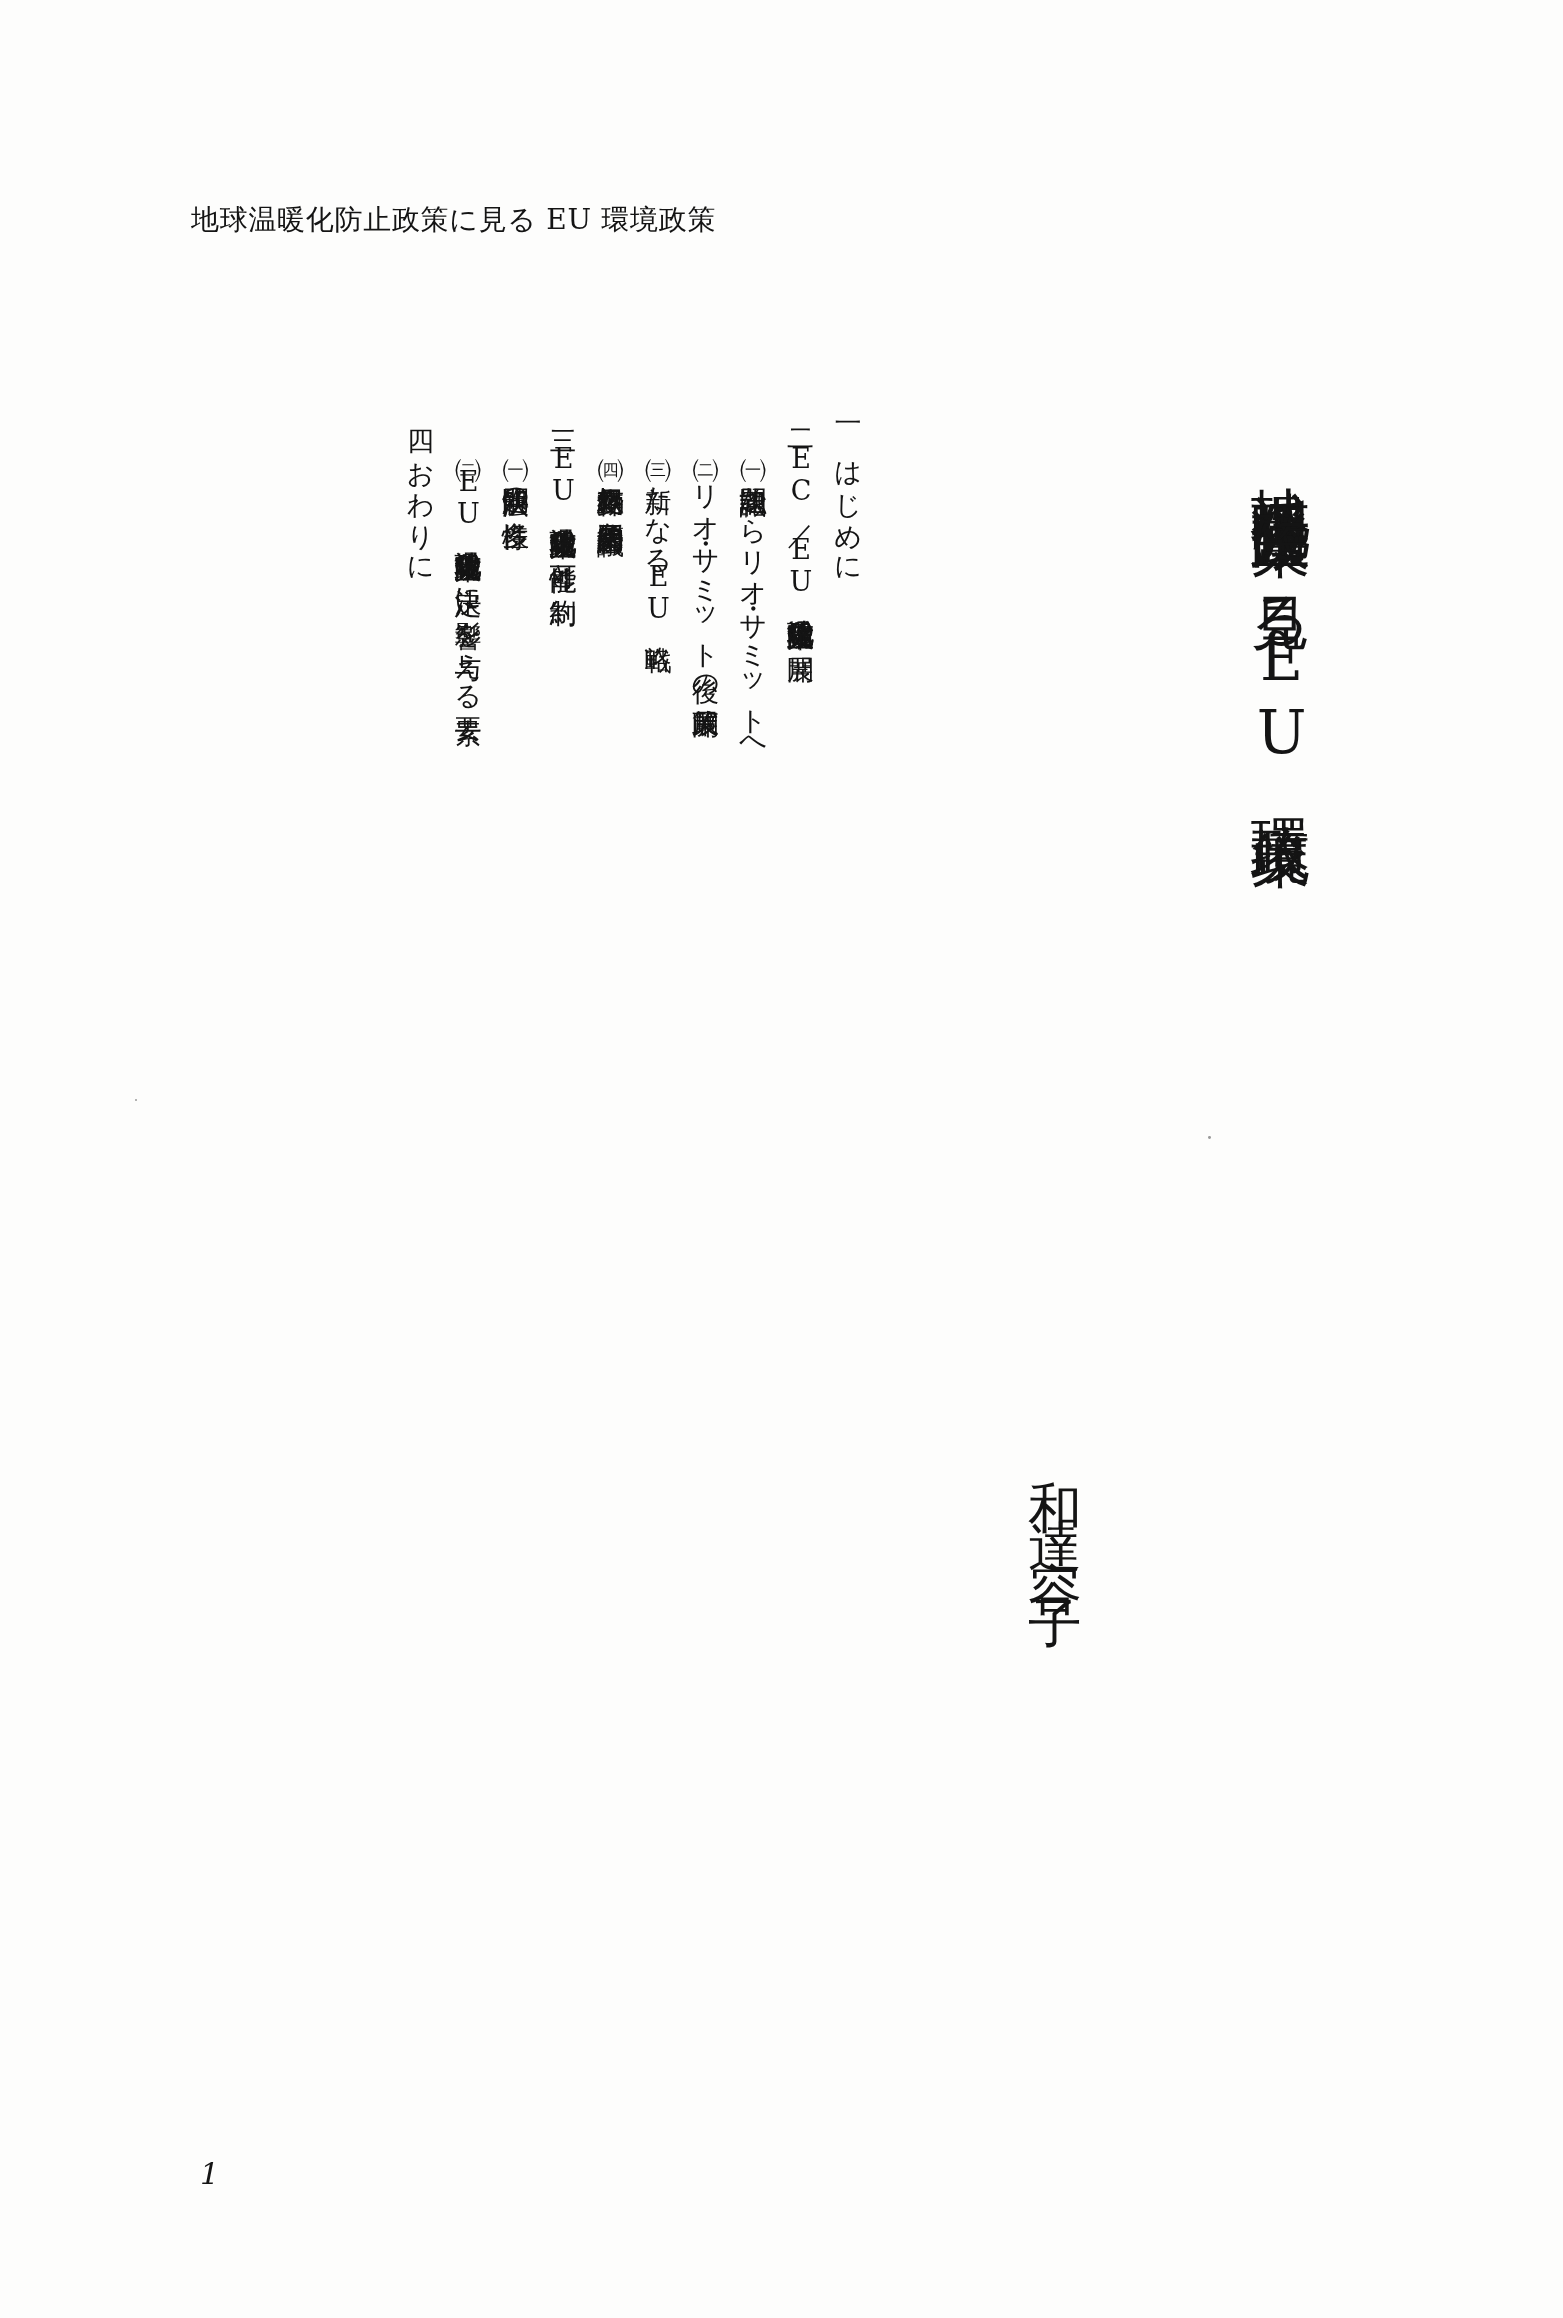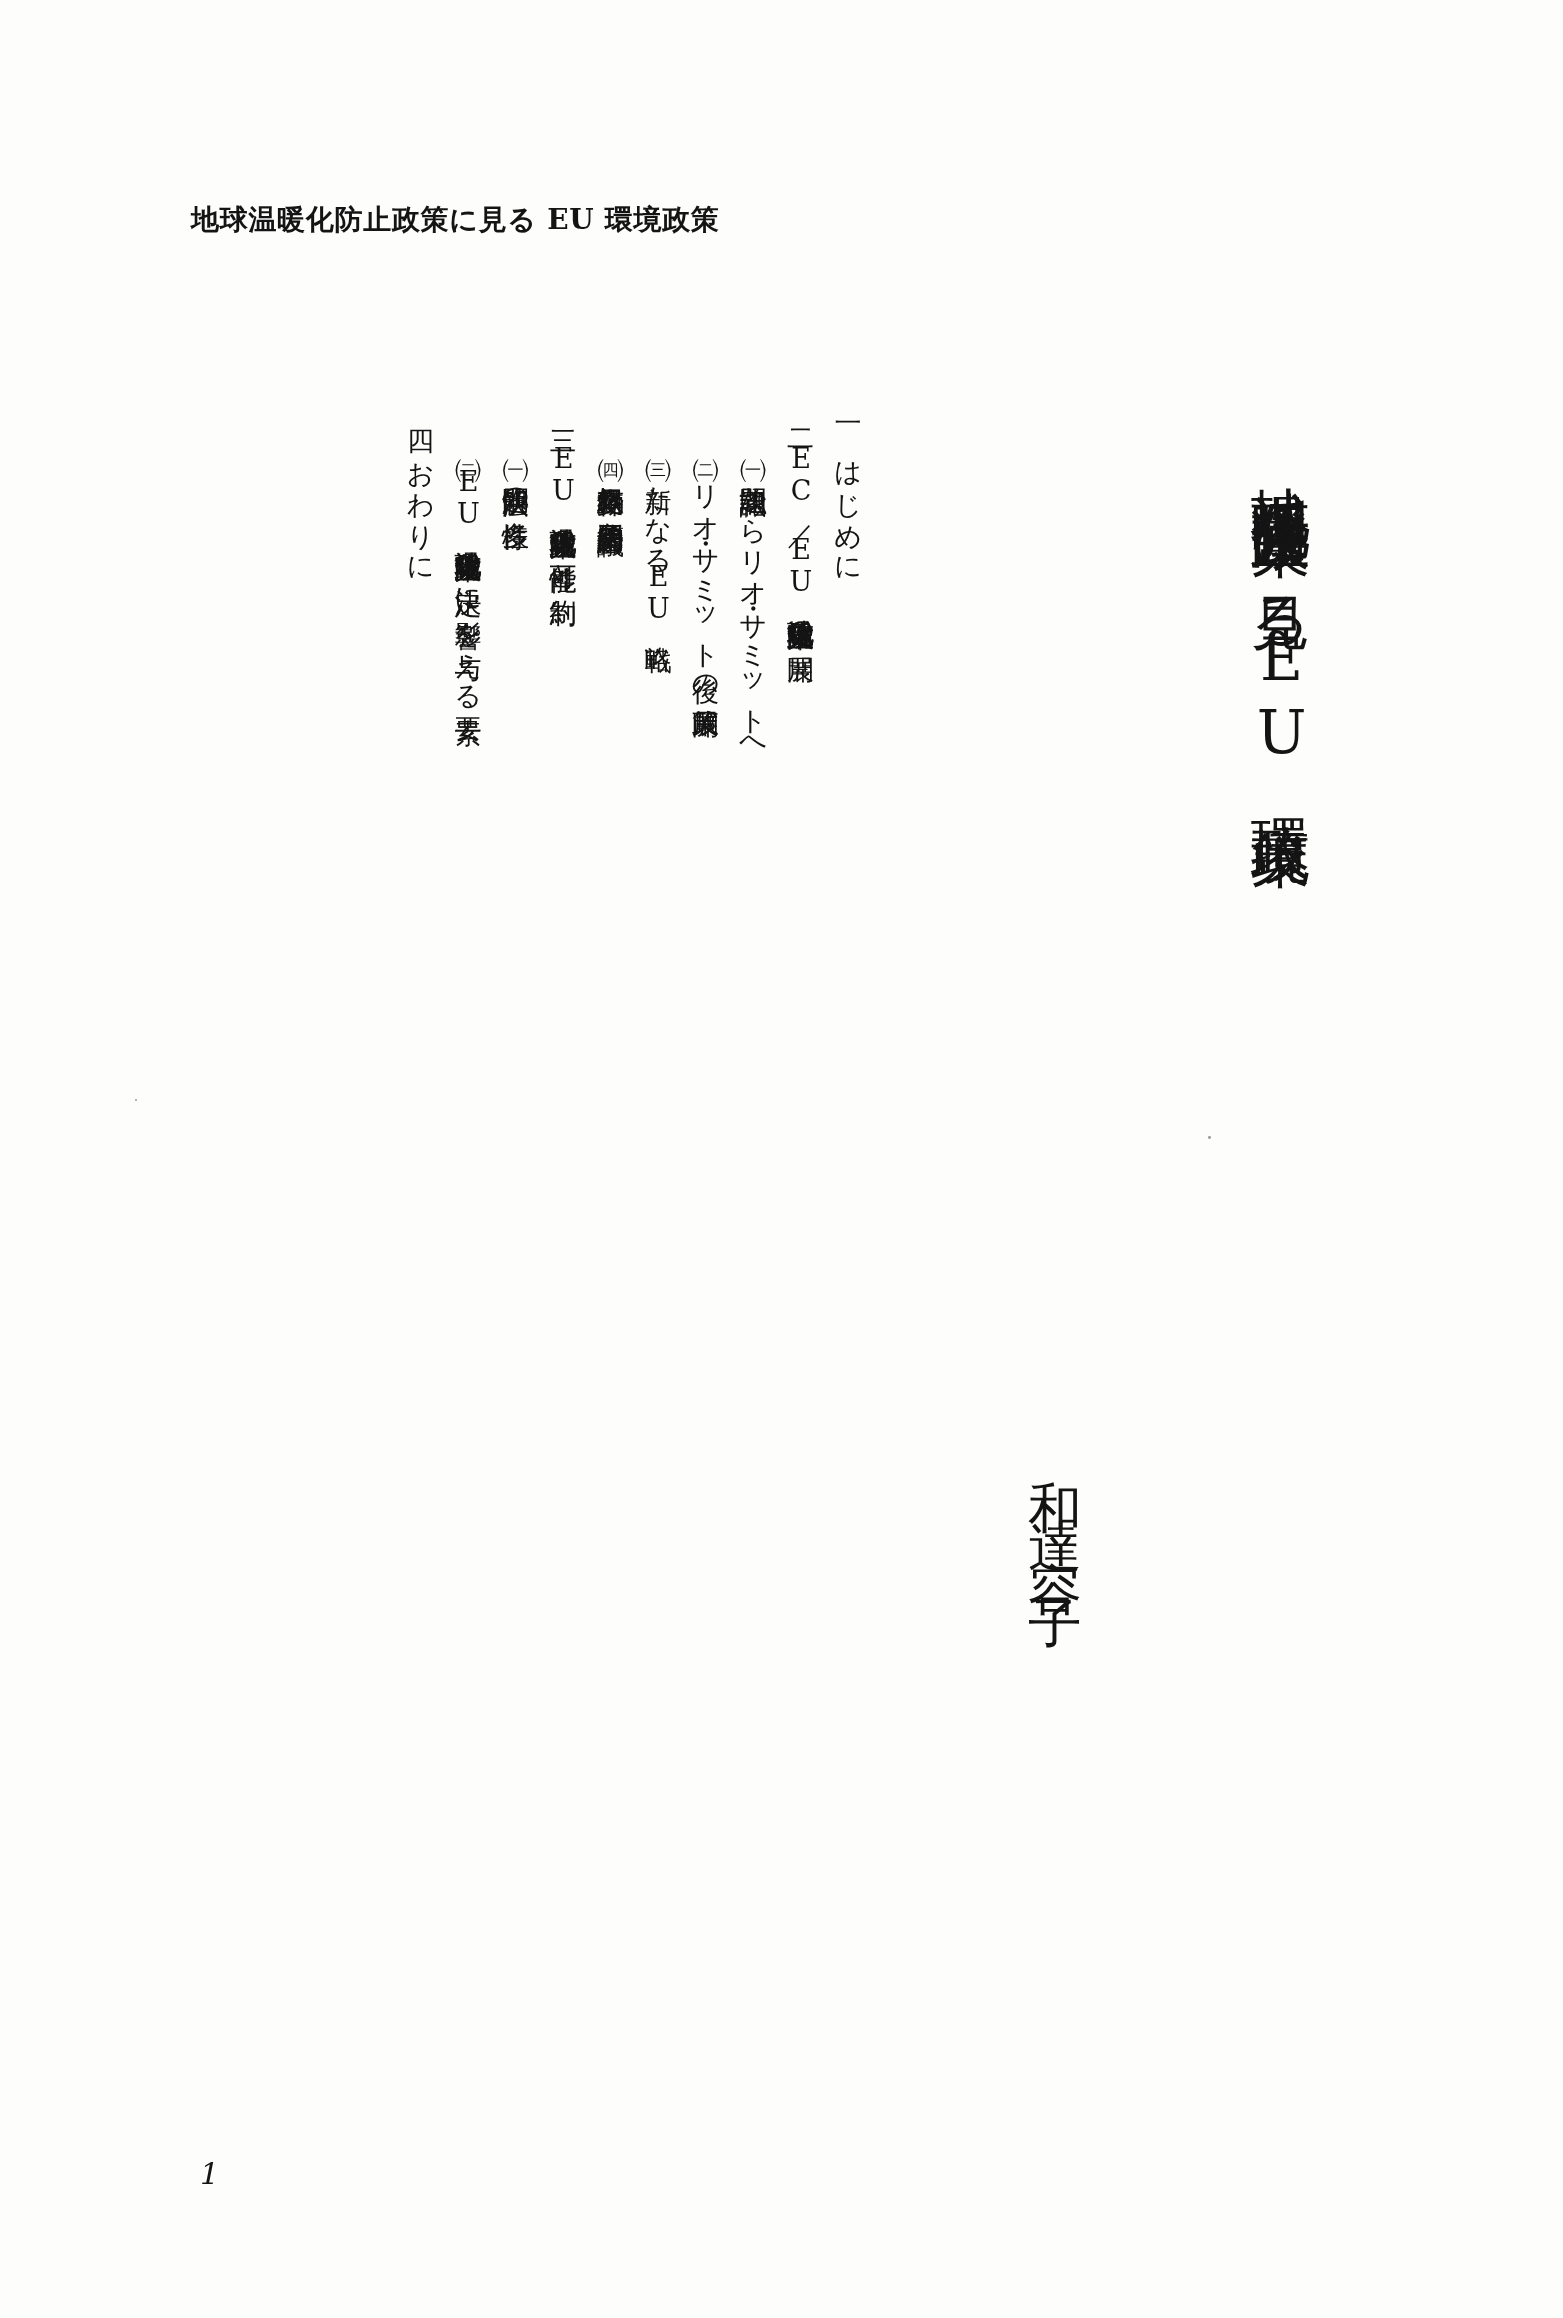--- a/index.html
+++ b/index.html
@@ -17,21 +17,21 @@
     color: #141414;
   }
   
   .running-header {
     position: absolute;
     left: 191px;
     top: 201px;
     font-size: 28px;
     letter-spacing: 0.7px;
     white-space: nowrap;
-    font-weight: 700;
+    font-weight: 400;
   }
   
   .v {
     writing-mode: vertical-rl;
     text-orientation: upright;
     line-height: 1;
     white-space: nowrap;
   }
   
   .main-title {

